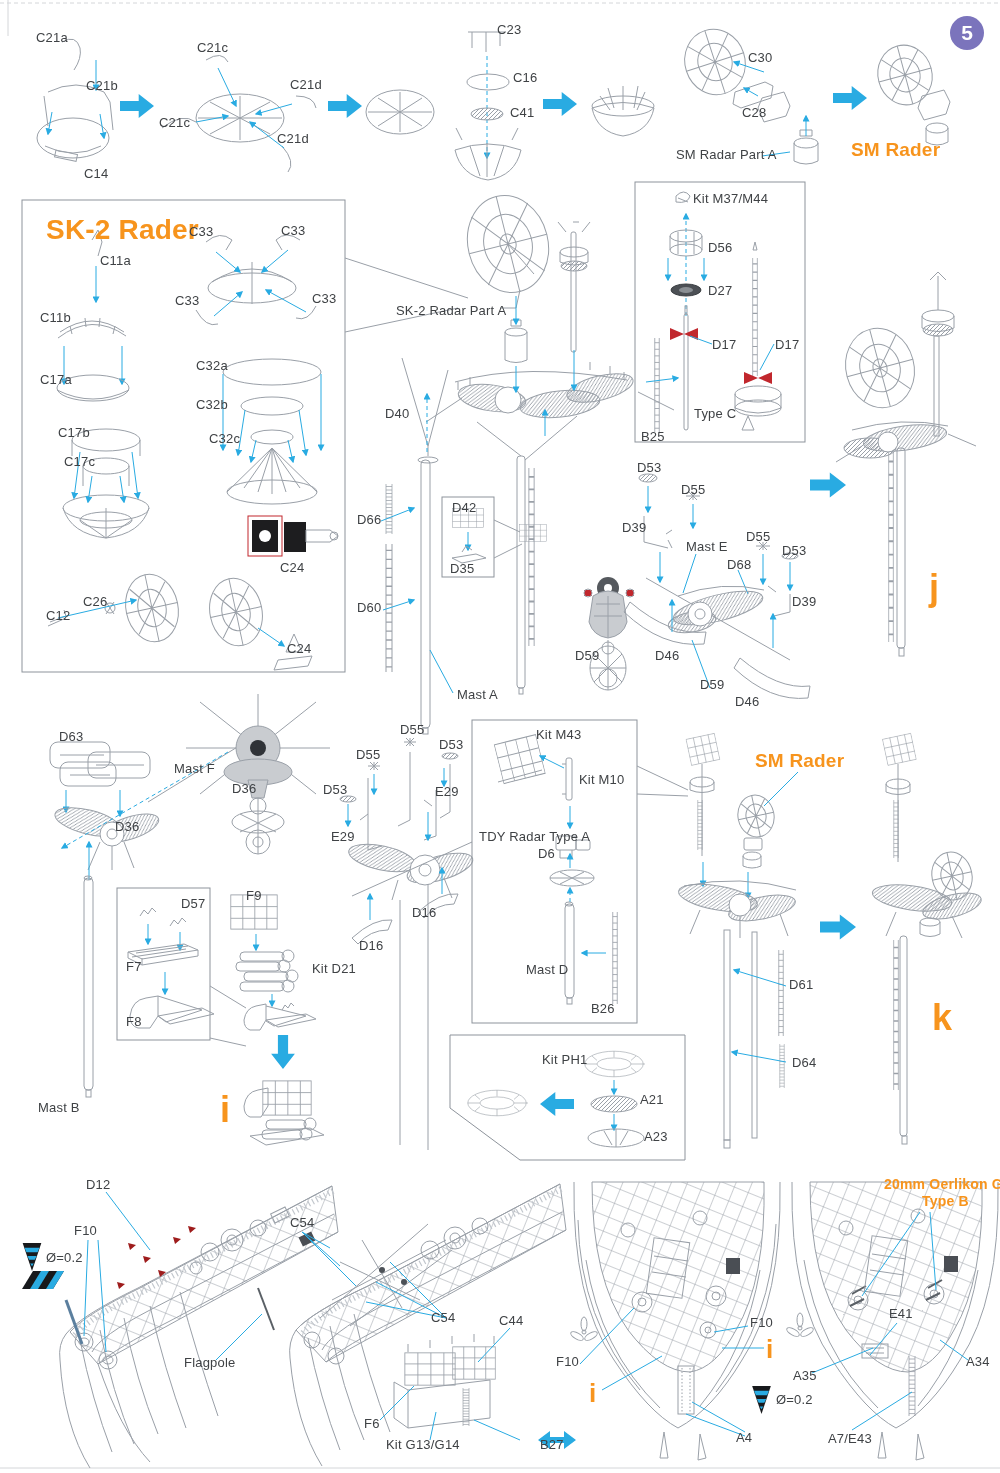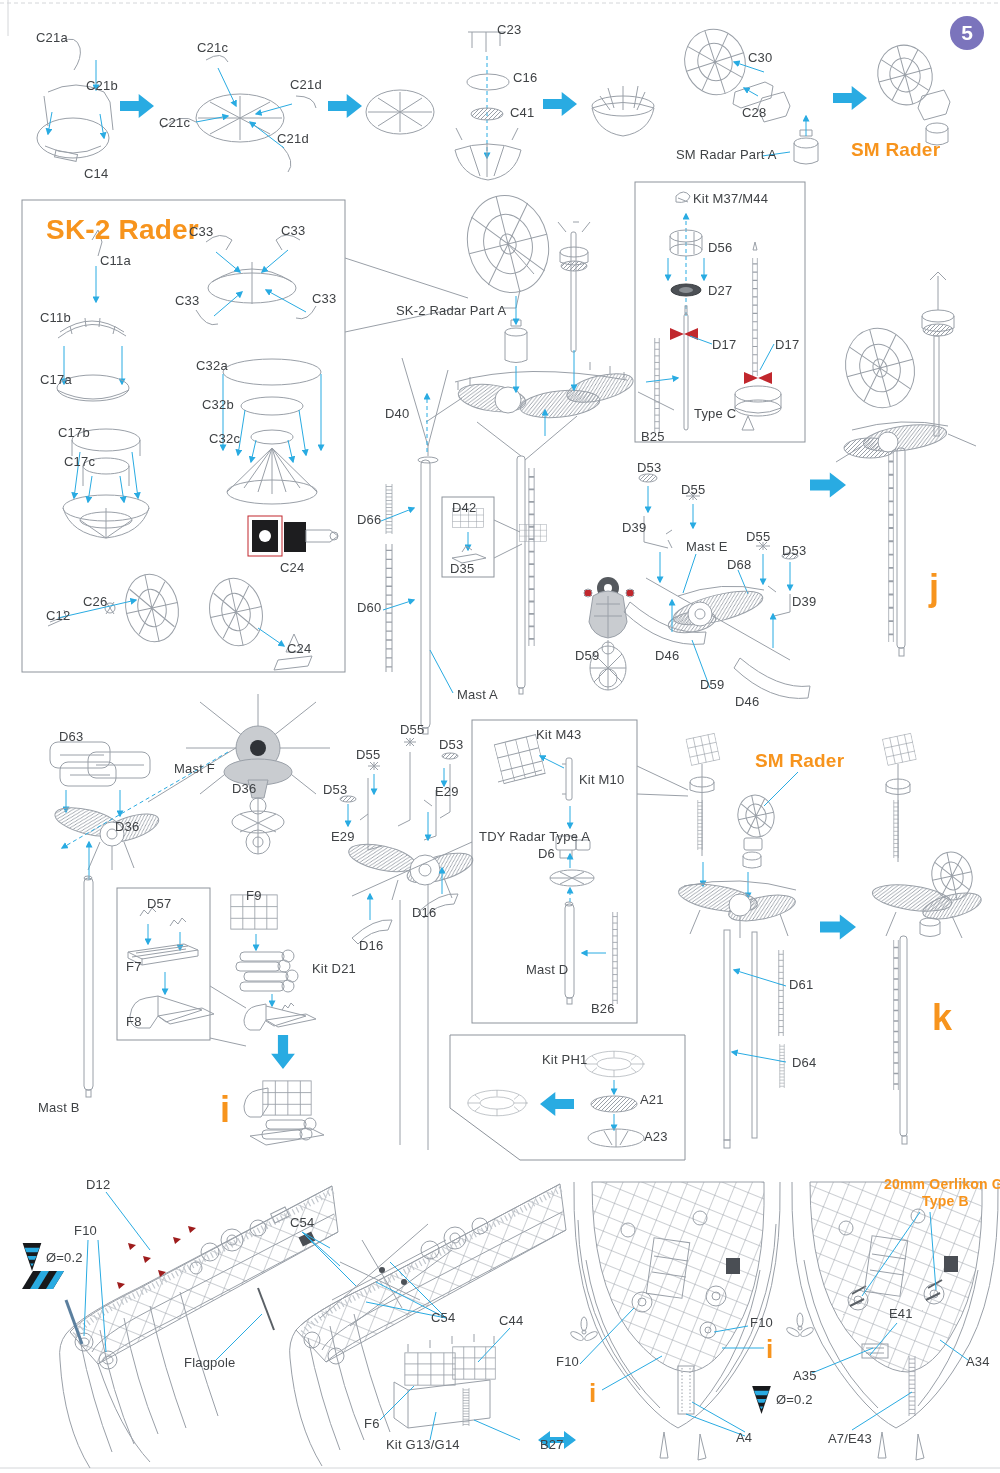--- a/index.html
+++ b/index.html
@@ -689,21 +689,21 @@
 
 <span class="lbl org ttl" style="left:46px;top:214px">SK-2 Rader</span>
 <span class="lbl" style="left:100px;top:253px">C11a</span>
 <span class="lbl" style="left:40px;top:310px">C11b</span>
 <span class="lbl" style="left:40px;top:372px">C17a</span>
 <span class="lbl" style="left:189px;top:224px">C33</span>
 <span class="lbl" style="left:281px;top:223px">C33</span>
 <span class="lbl" style="left:175px;top:293px">C33</span>
 <span class="lbl" style="left:312px;top:291px">C33</span>
 <span class="lbl" style="left:196px;top:358px">C32a</span>
-<span class="lbl" style="left:202px;top:397px">C32b</span>
+<span class="lbl" style="left:196px;top:397px">C32b</span>
 <span class="lbl" style="left:209px;top:431px">C32c</span>
 <span class="lbl" style="left:58px;top:425px">C17b</span>
 <span class="lbl" style="left:64px;top:454px">C17c</span>
 <span class="lbl" style="left:280px;top:560px">C24</span>
 <span class="lbl" style="left:83px;top:594px">C26</span>
 <span class="lbl" style="left:46px;top:608px">C12</span>
 <span class="lbl" style="left:287px;top:641px">C24</span>
 
 <span class="lbl" style="left:396px;top:303px">SK-2 Radar Part A</span>
 <span class="lbl" style="left:385px;top:406px">D40</span>
@@ -734,21 +734,21 @@
 <span class="lbl" style="left:700px;top:677px">D59</span>
 <span class="lbl" style="left:735px;top:694px">D46</span>
 <span class="lbl step" style="left:929px;top:570px">j</span>
 
 <span class="lbl" style="left:59px;top:729px">D63</span>
 <span class="lbl" style="left:174px;top:761px">Mast F</span>
 <span class="lbl" style="left:115px;top:819px">D36</span>
 <span class="lbl" style="left:232px;top:781px">D36</span>
 
 <span class="lbl" style="left:38px;top:1100px">Mast B</span>
-<span class="lbl" style="left:147px;top:896px">D57</span>
+<span class="lbl" style="left:181px;top:896px">D57</span>
 <span class="lbl" style="left:126px;top:959px">F7</span>
 <span class="lbl" style="left:126px;top:1014px">F8</span>
 <span class="lbl" style="left:246px;top:888px">F9</span>
 <span class="lbl" style="left:312px;top:961px">Kit D21</span>
 <span class="lbl step" style="left:220px;top:1092px">i</span>
 
 <span class="lbl" style="left:400px;top:722px">D55</span>
 <span class="lbl" style="left:439px;top:737px">D53</span>
 <span class="lbl" style="left:356px;top:747px">D55</span>
 <span class="lbl" style="left:323px;top:782px">D53</span>

